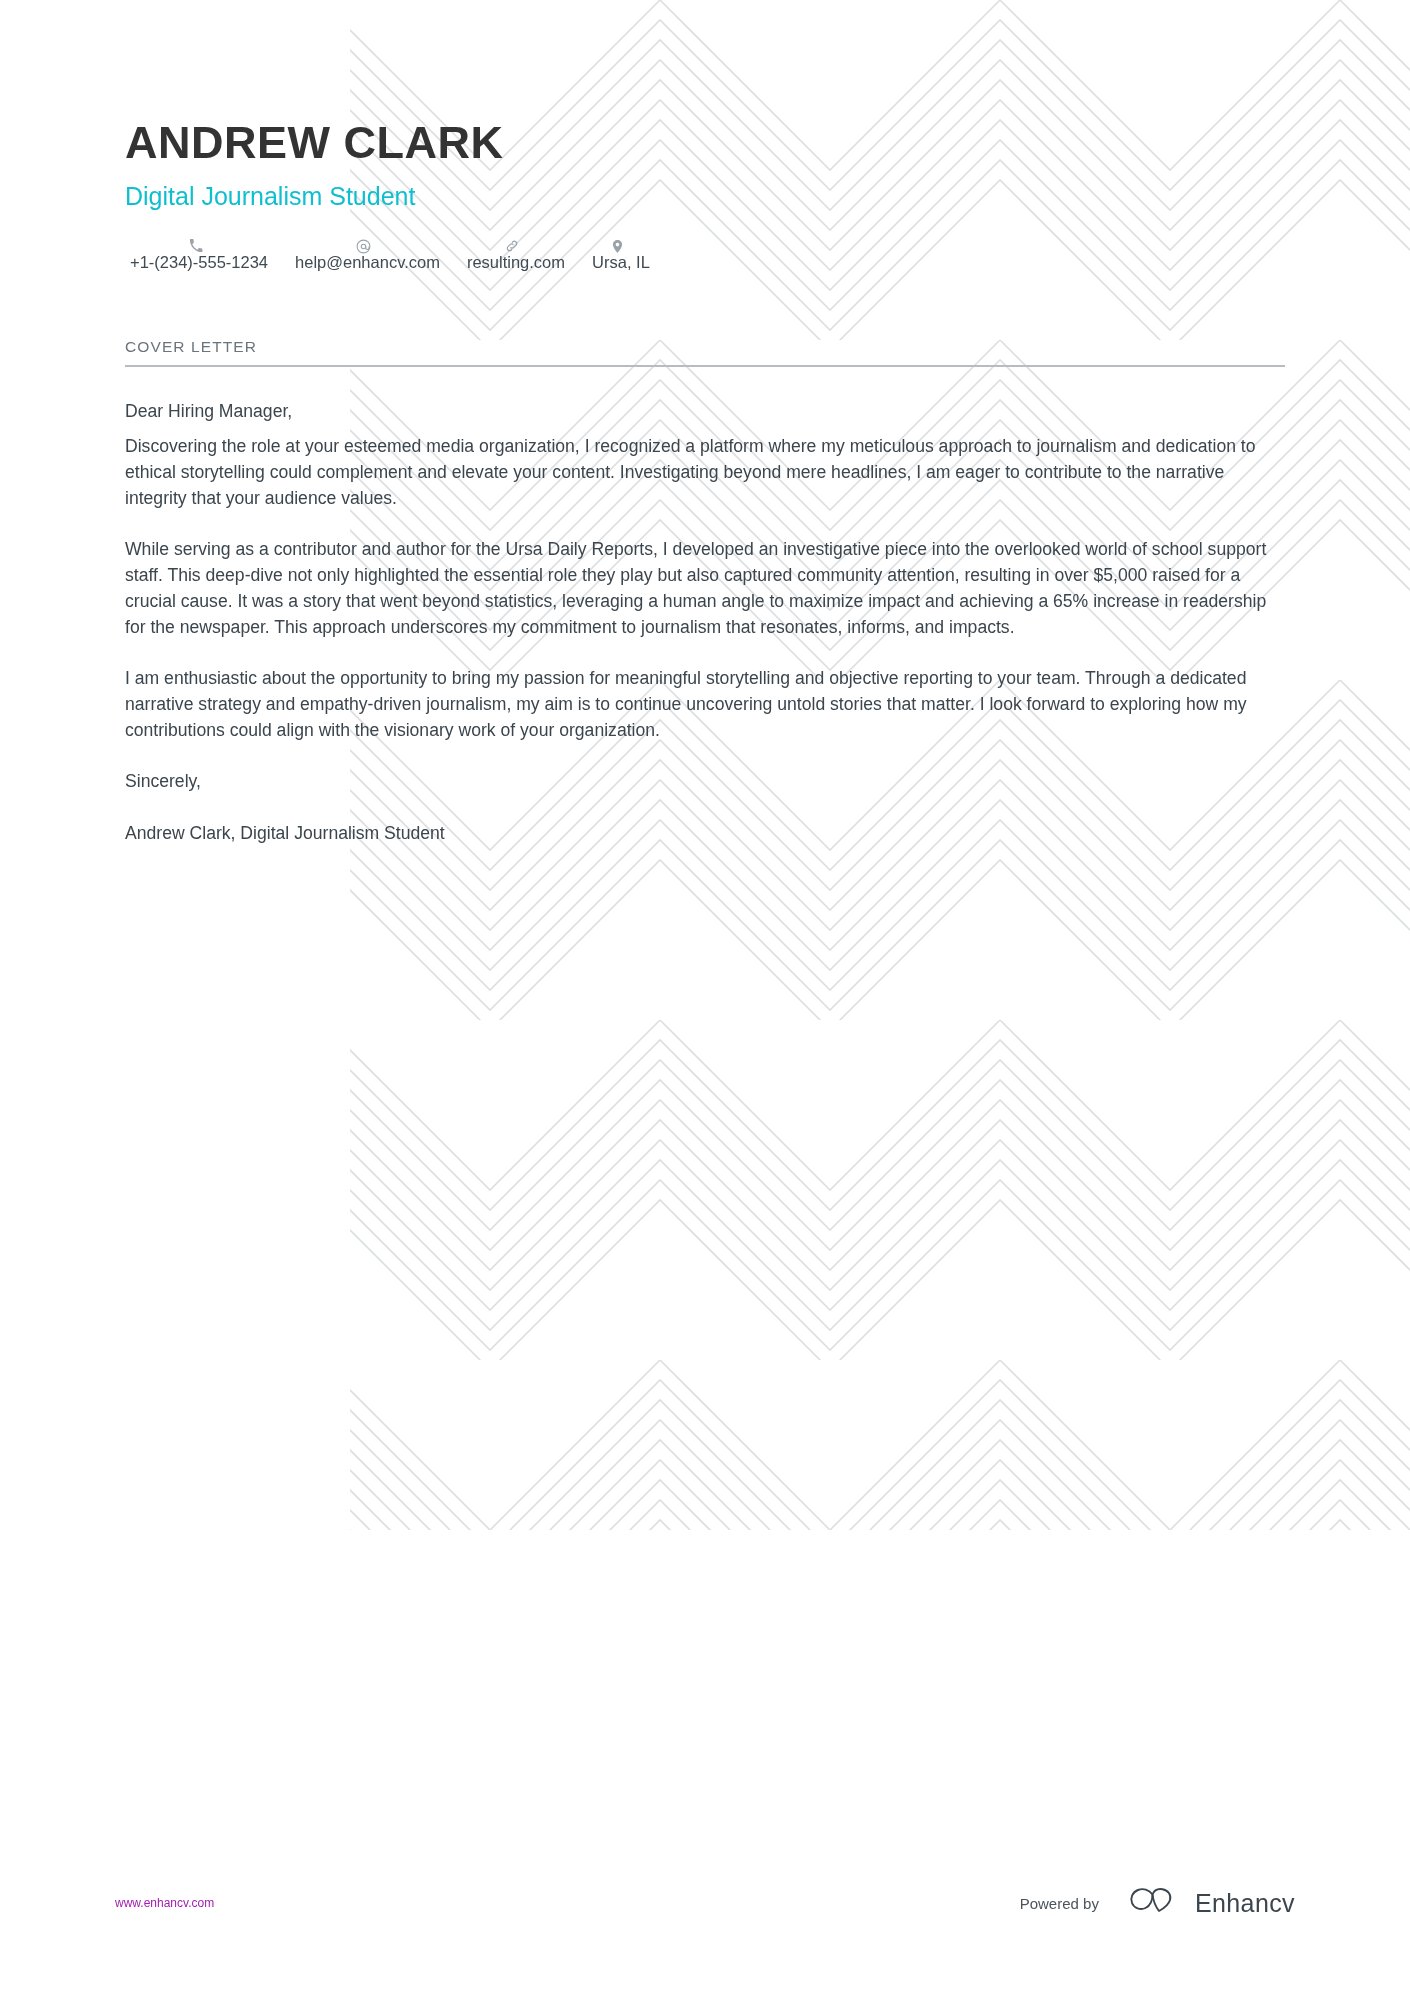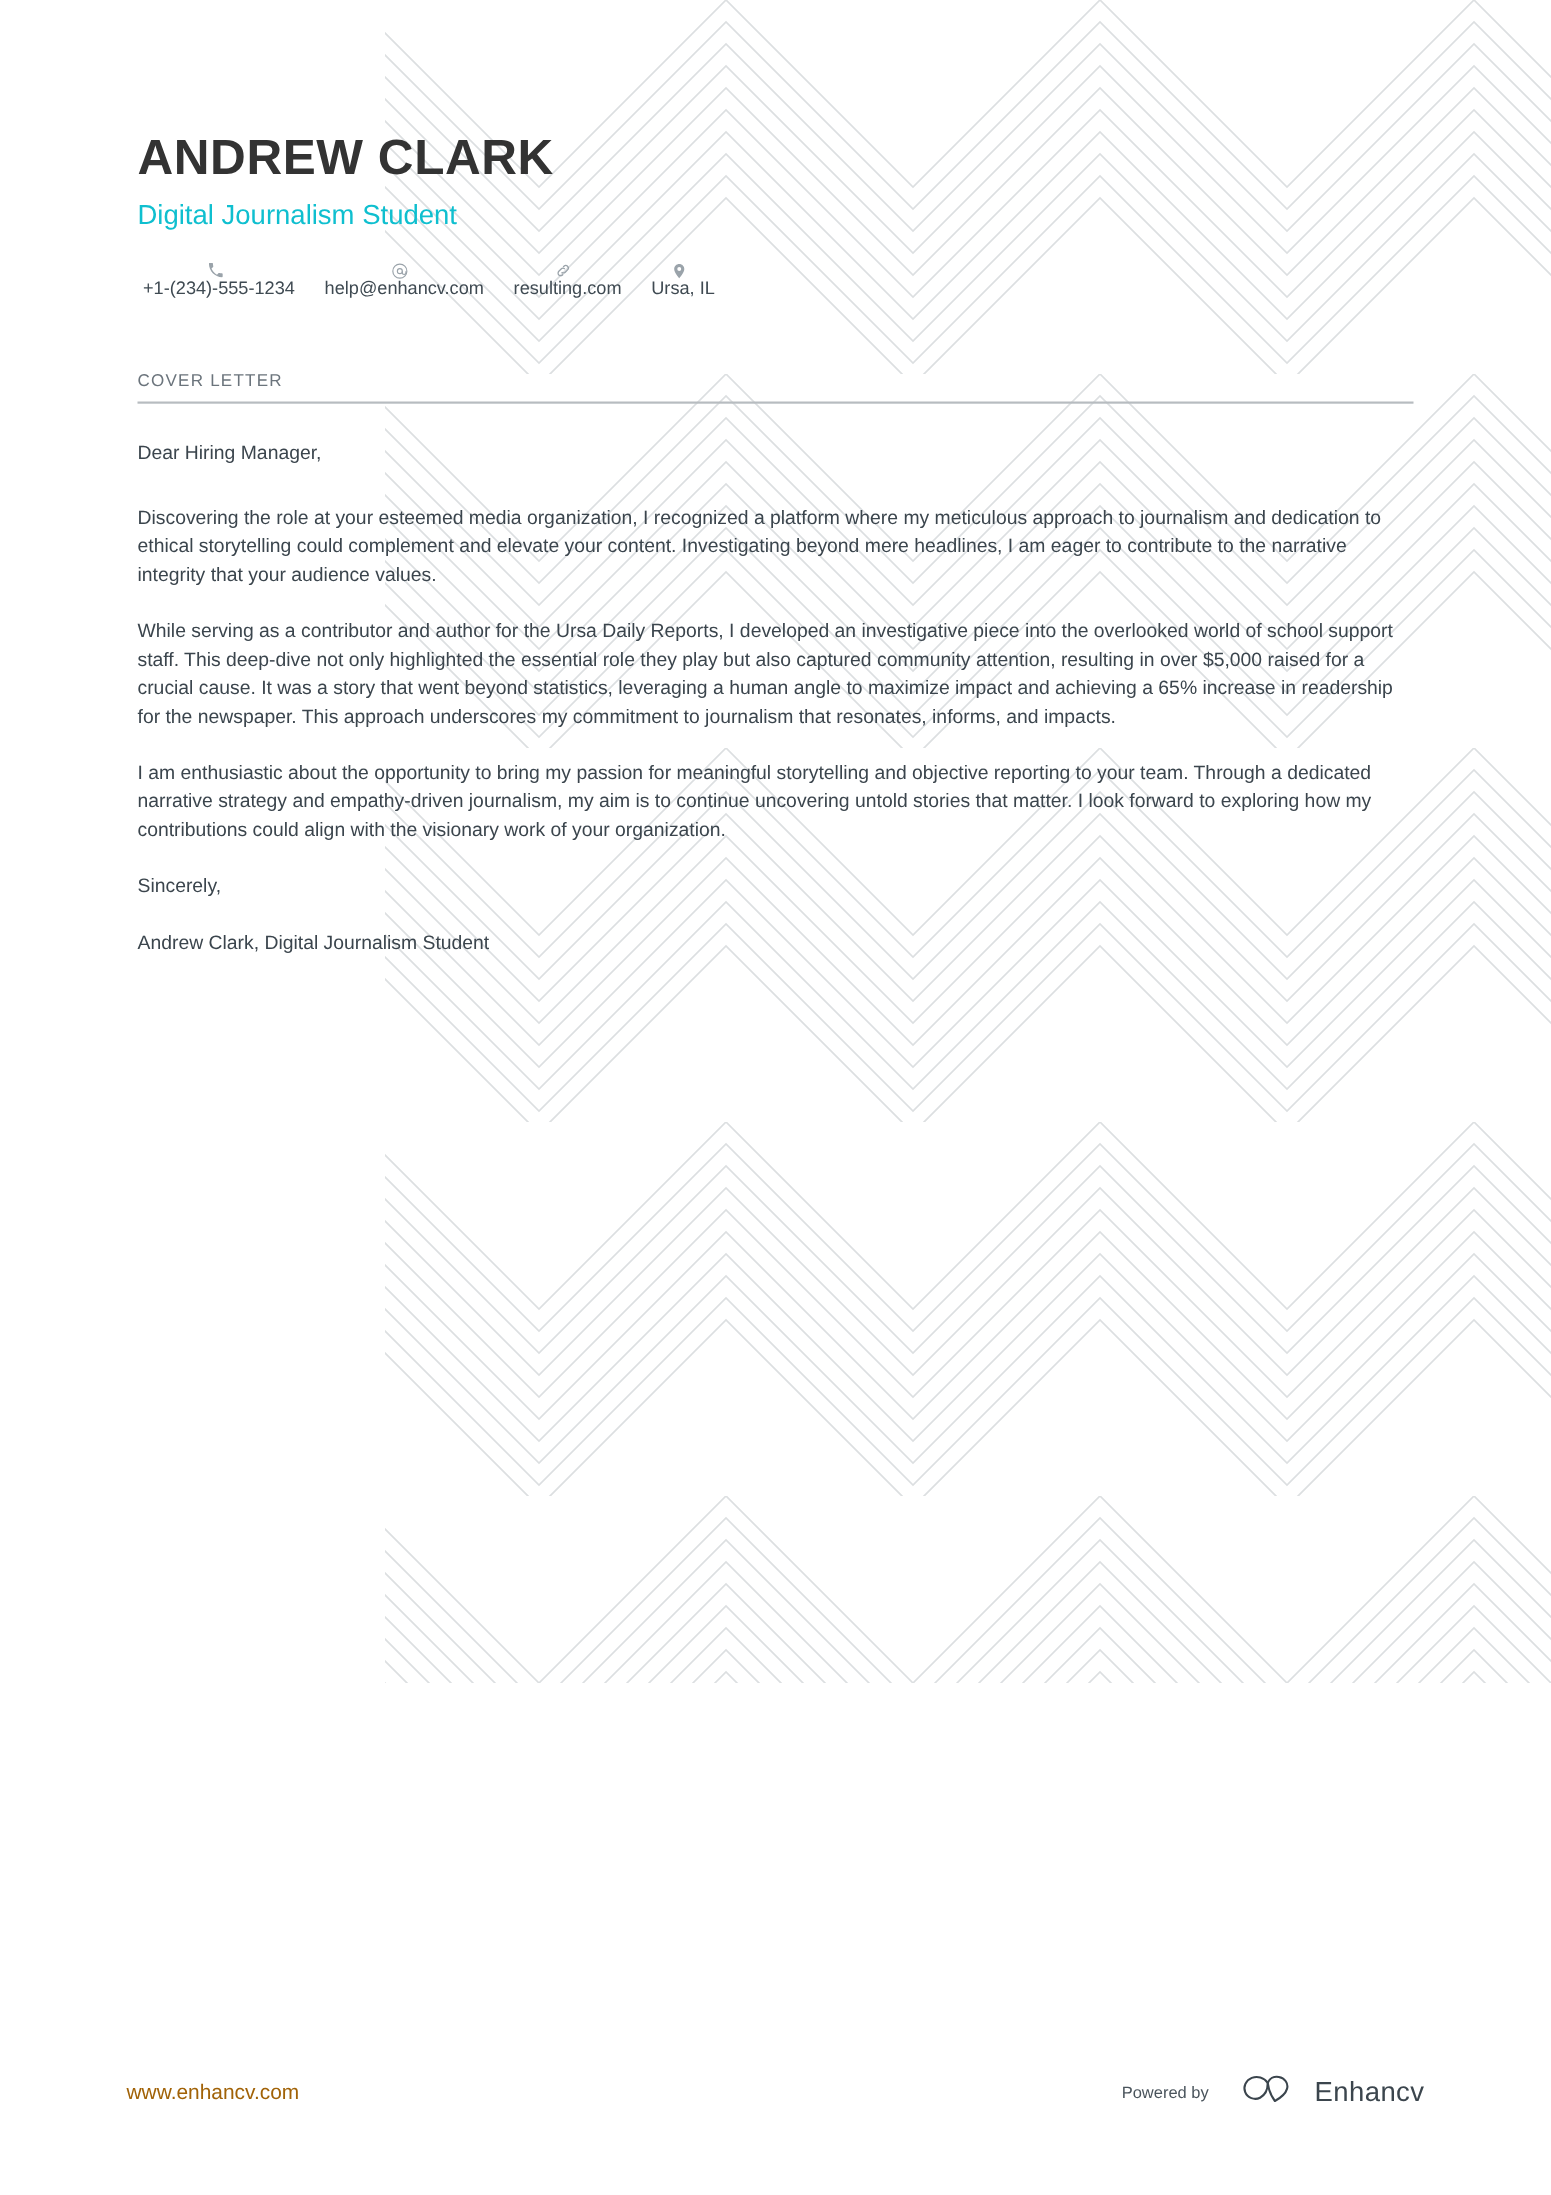--- a/index.html
+++ b/index.html
@@ -107,40 +107,40 @@
 
   
   .letter p {
     font-size: 17.6px;
     line-height: 1.48;
     color: #3b454d;
     margin: 0 0 25px 0;
     max-width: 1165px;
   }
   .letter p:last-child { margin-bottom: 0; }
-  .letter .salutation { margin-bottom: 33px; }
+  .letter .salutation { margin-bottom: 9px; }
   .letter .closing { margin-bottom: 26px; }
   .letter .signature { margin-bottom: 0; }
 
   
   .footer {
     position: absolute;
     left: 0;
     right: 0;
     bottom: 75px;
     display: flex;
     align-items: center;
     justify-content: space-between;
     padding: 0 115px;
     z-index: 3;
     box-sizing: border-box;
   }
   .footer-url {
-    font-size: 19px;
-    color: #a16207;
+    font-size: 12px;
+    color: #a21caf;
   }
   .footer-powered {
     display: flex;
     align-items: center;
   }
   .powered-label {
     font-size: 15px;
     color: #4a545c;
     margin-right: 26px;
   }

